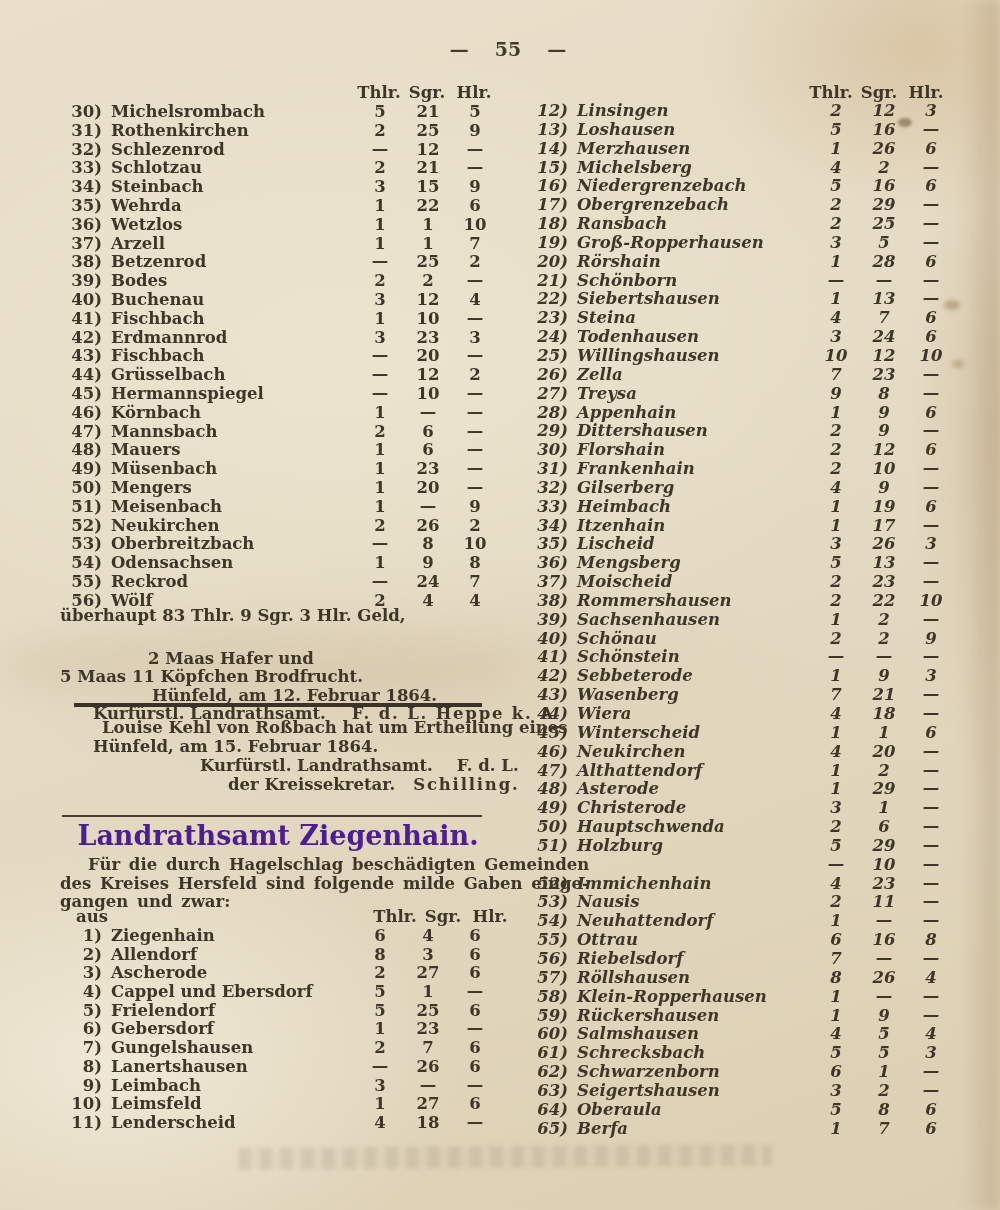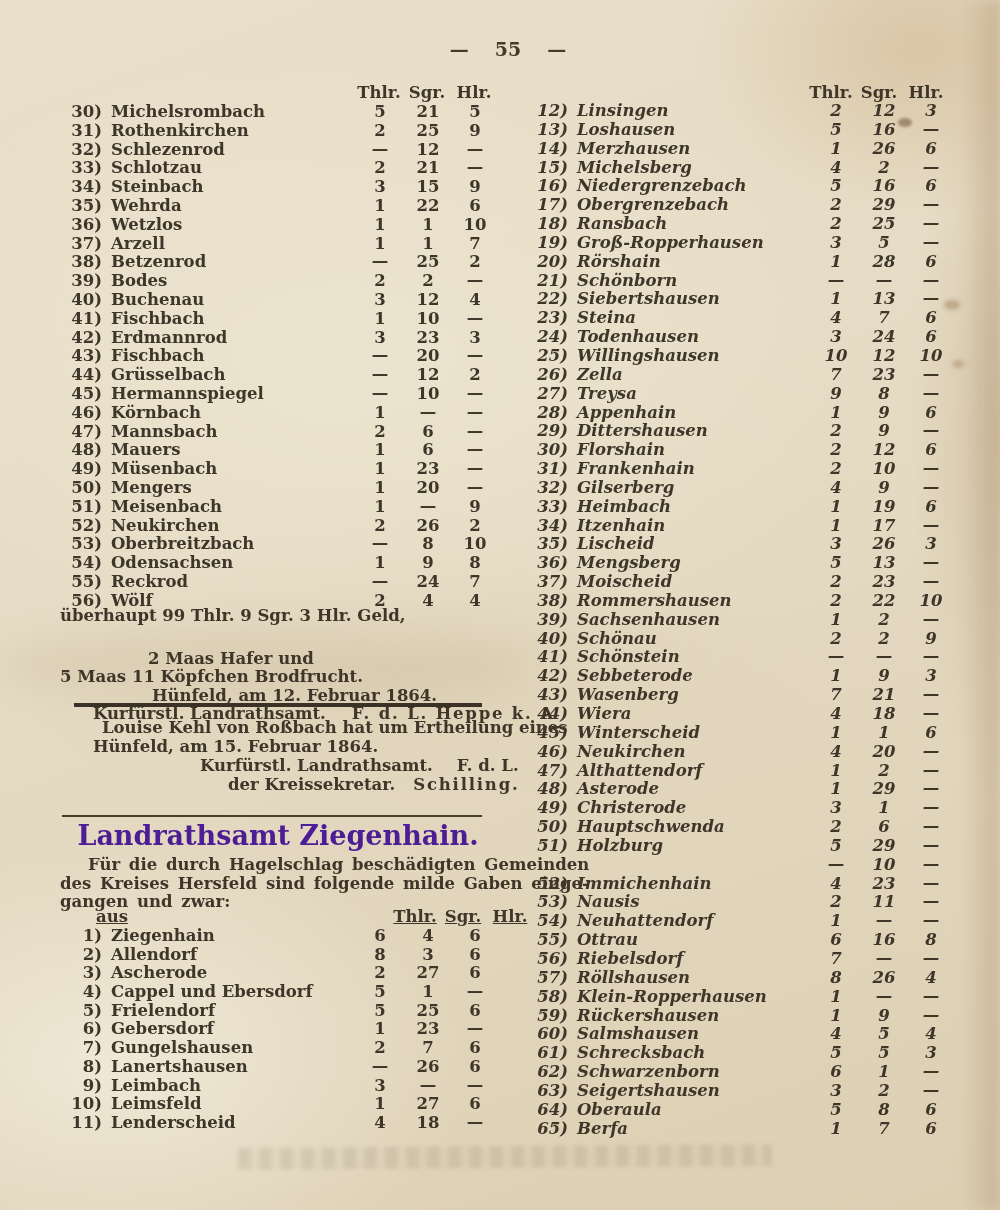--- a/index.html
+++ b/index.html
@@ -61,21 +61,21 @@
   .not-l1{text-indent:42px;}
   .not-l3{margin-left:33px;}
   .not-l4{margin-left:140px;display:flex;column-gap:24px;}
   .not-l5{margin-left:168px;display:flex;column-gap:18px;text-align:right;}
   
   .sec-heading{position:absolute;left:60px;top:820px;width:436px;text-align:center;
     font-size:27px;font-weight:bold;color:#4c1d95;}
   .sec-intro{position:absolute;left:60px;top:856px;width:436px;font-size:16.5px;font-weight:bold;}
   .sec-intro div{height:18.6px;line-height:18.6px;white-space:nowrap;word-spacing:3px;}
   .int-l1{text-indent:28px;}
-  .aus-hdr{left:72px;top:908px;width:436px;text-decoration:underline;}
+  .aus-hdr{left:52px;top:908px;width:436px;}
   .aus-row .aus{width:296px;flex:none;padding-left:24px;}
   .list-sec2{left:60px;top:927px;width:436px;}
   .list-sec2 .trow{height:18.7px;line-height:18.7px;}
 </style>
 </head>
 <body>
 
 <div class="stain band"></div>
 <div class="stain dot1"></div>
 <div class="stain dot2"></div>
@@ -282,21 +282,21 @@
     <div class="trow">
       <span class="no">56)</span>
       <span class="nm">Wölf</span>
       <span class="v vt">2</span>
       <span class="v vs">4</span>
       <span class="v vh">4</span>
     </div>
   </div>
 
 <div class="tblock summary">
-  <div class="sum-l1">überhaupt 99 Thlr. 9 Sgr. 3 Hlr. Geld,</div>
+  <div class="sum-l1">überhaupt 83 Thlr. 9 Sgr. 3 Hlr. Geld,</div>
   <div class="sum-l2">2 Maas Hafer und</div>
   <div class="sum-l3">5 Maas 11 Köpfchen Brodfrucht.</div>
   <div class="sum-l4">Hünfeld, am 12. Februar 1864.</div>
   <div class="sum-l5">
     <span>Kurfürstl. Landrathsamt.</span>
     <span class="spaced">F. d. L. Heppe k. A</span>
   </div>
 </div>
 
 <div class="rule1"></div>

